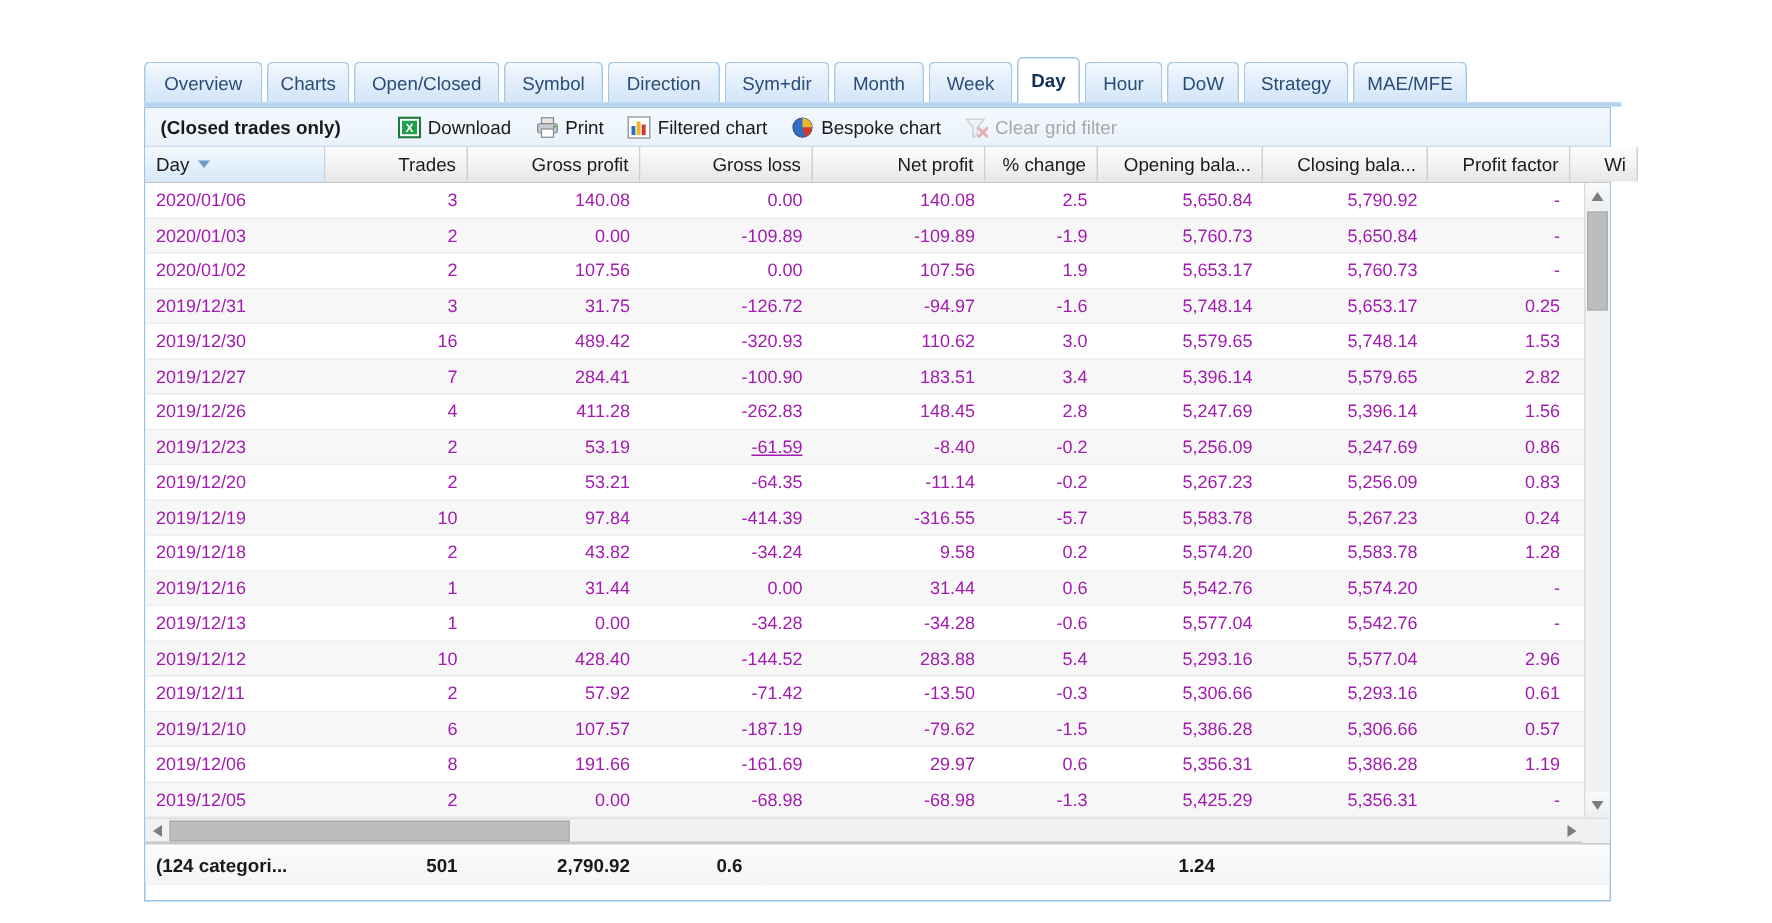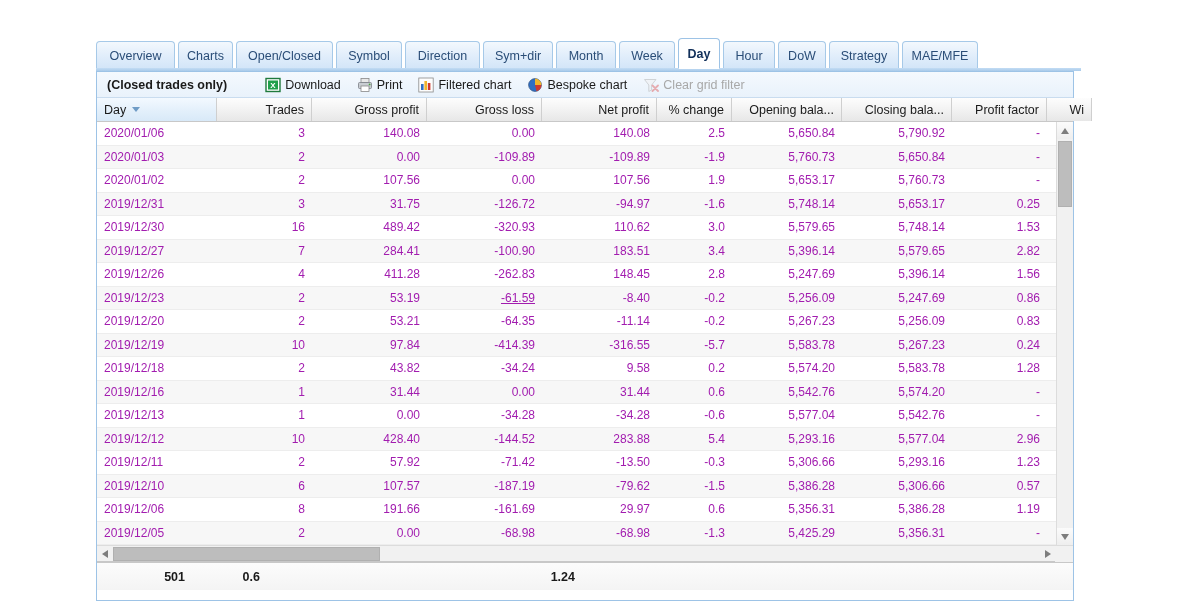--- a/index.html
+++ b/index.html
@@ -472,21 +472,21 @@
           </div>
           <div class="row">
             <div class="cell" style="width: 120px; flex: 0 0 120px;">2019/12/11</div>
             <div class="cell right" style="width: 95px; flex: 0 0 95px;">2</div>
             <div class="cell right" style="width: 115px; flex: 0 0 115px;">57.92</div>
             <div class="cell right" style="width: 115px; flex: 0 0 115px;">-71.42</div>
             <div class="cell right" style="width: 115px; flex: 0 0 115px;">-13.50</div>
             <div class="cell right" style="width: 75px; flex: 0 0 75px;">-0.3</div>
             <div class="cell right" style="width: 110px; flex: 0 0 110px;">5,306.66</div>
             <div class="cell right" style="width: 110px; flex: 0 0 110px;">5,293.16</div>
-            <div class="cell right" style="width: 95px; flex: 0 0 95px;">1.23</div>
+            <div class="cell right" style="width: 95px; flex: 0 0 95px;">0.61</div>
             <div class="cell right" style="width: 45px; flex: 0 0 45px;"></div>
           </div>
           <div class="row alt">
             <div class="cell" style="width: 120px; flex: 0 0 120px;">2019/12/10</div>
             <div class="cell right" style="width: 95px; flex: 0 0 95px;">6</div>
             <div class="cell right" style="width: 115px; flex: 0 0 115px;">107.57</div>
             <div class="cell right" style="width: 115px; flex: 0 0 115px;">-187.19</div>
             <div class="cell right" style="width: 115px; flex: 0 0 115px;">-79.62</div>
             <div class="cell right" style="width: 75px; flex: 0 0 75px;">-1.5</div>
             <div class="cell right" style="width: 110px; flex: 0 0 110px;">5,386.28</div>
@@ -535,21 +535,23 @@
           <span class="tri-left"></span>
         </div>
       <div id="hthumb"></div>
       <div class="hbtn" id="hright">
           <span class="tri-right"></span>
         </div>
       <div id="hcorner"></div>
     </div>
 
     <div id="summary">
+        <div class="cell" style="width: 120px; flex: 0 0 120px;">(124 categori...</div>
         <div class="cell right" style="width: 95px; flex: 0 0 95px;">501</div>
+        <div class="cell right" style="width: 115px; flex: 0 0 115px;">2,790.92</div>
         <div class="cell right" style="width: 75px; flex: 0 0 75px;">0.6</div>
         <div class="cell right" style="width: 110px; flex: 0 0 110px;"></div>
         <div class="cell right" style="width: 110px; flex: 0 0 110px;"></div>
         <div class="cell right" style="width: 95px; flex: 0 0 95px;">1.24</div>
         <div class="cell right" style="width: 45px; flex: 0 0 45px;"></div>
       </div>
 
   </div>
 </div>
 

